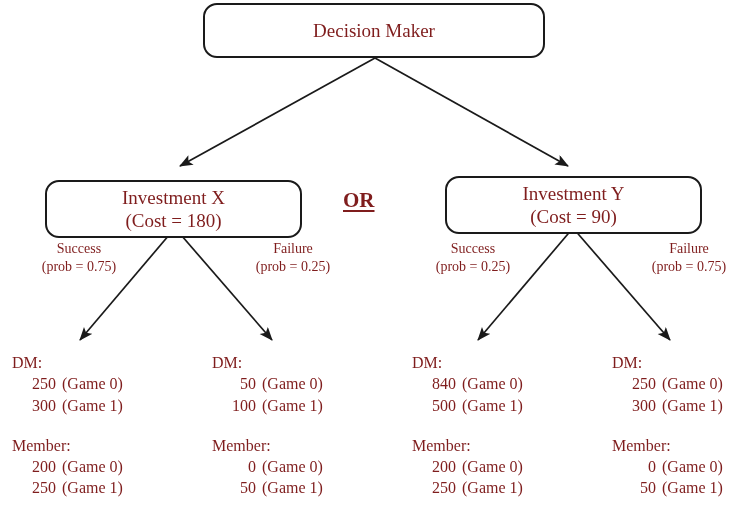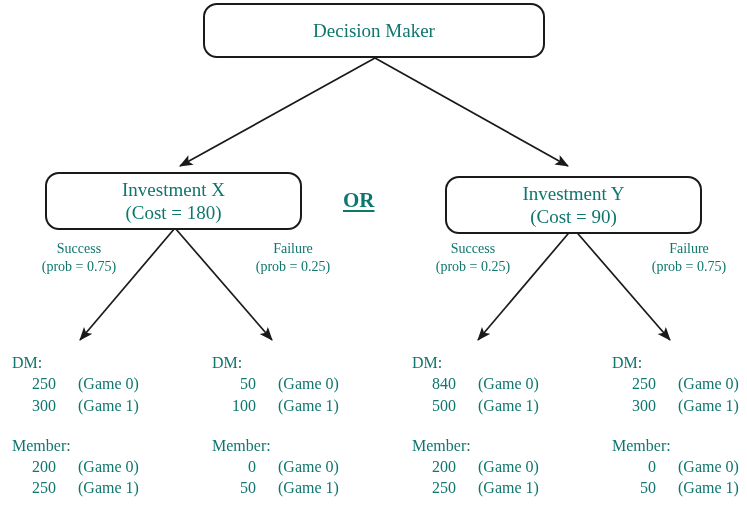--- a/index.html
+++ b/index.html
@@ -6,21 +6,21 @@
     margin: 0;
     padding: 0;
     background: #ffffff;
   }
   #canvas {
     position: relative;
     width: 747px;
     height: 518px;
     background: #ffffff;
     font-family: "Liberation Serif", "DejaVu Serif", serif;
-    color: #0f766e;
+    color: #7f1d1d;
     overflow: hidden;
   }
   svg.edges {
     position: absolute;
     left: 0;
     top: 0;
     width: 747px;
     height: 518px;
     pointer-events: none;
   }
@@ -34,21 +34,21 @@
     flex-direction: column;
     align-items: center;
     justify-content: center;
     line-height: 1.22;
     font-size: 19px;
     z-index: 2;
   }
   .node .ln { white-space: nowrap; }
 
   #node-root  { left: 203px; top: 3px;   width: 342px; height: 55px; }
-  #node-x     { left: 45px;  top: 172px; width: 257px; height: 58px; }
+  #node-x     { left: 45px;  top: 180px; width: 257px; height: 58px; }
   #node-y     { left: 445px; top: 176px; width: 257px; height: 58px; }
 
   .or-label {
     position: absolute;
     left: 343px;
     top: 188px;
     width: 60px;
     text-align: left;
     font-size: 21px;
     font-weight: bold;
@@ -90,21 +90,20 @@
     white-space: nowrap;
   }
   .oc-num {
     display: inline-block;
     width: 44px;
     text-align: right;
   }
   .oc-suffix {
     display: inline-block;
     padding-left: 6px;
-    margin-left: 16px;
   }
   .oc-gap { height: 19px; }
 </style>
 </head>
 <body>
 
 <div id="canvas">
 
   <svg class="edges" viewBox="0 0 747 518">
     <defs>

